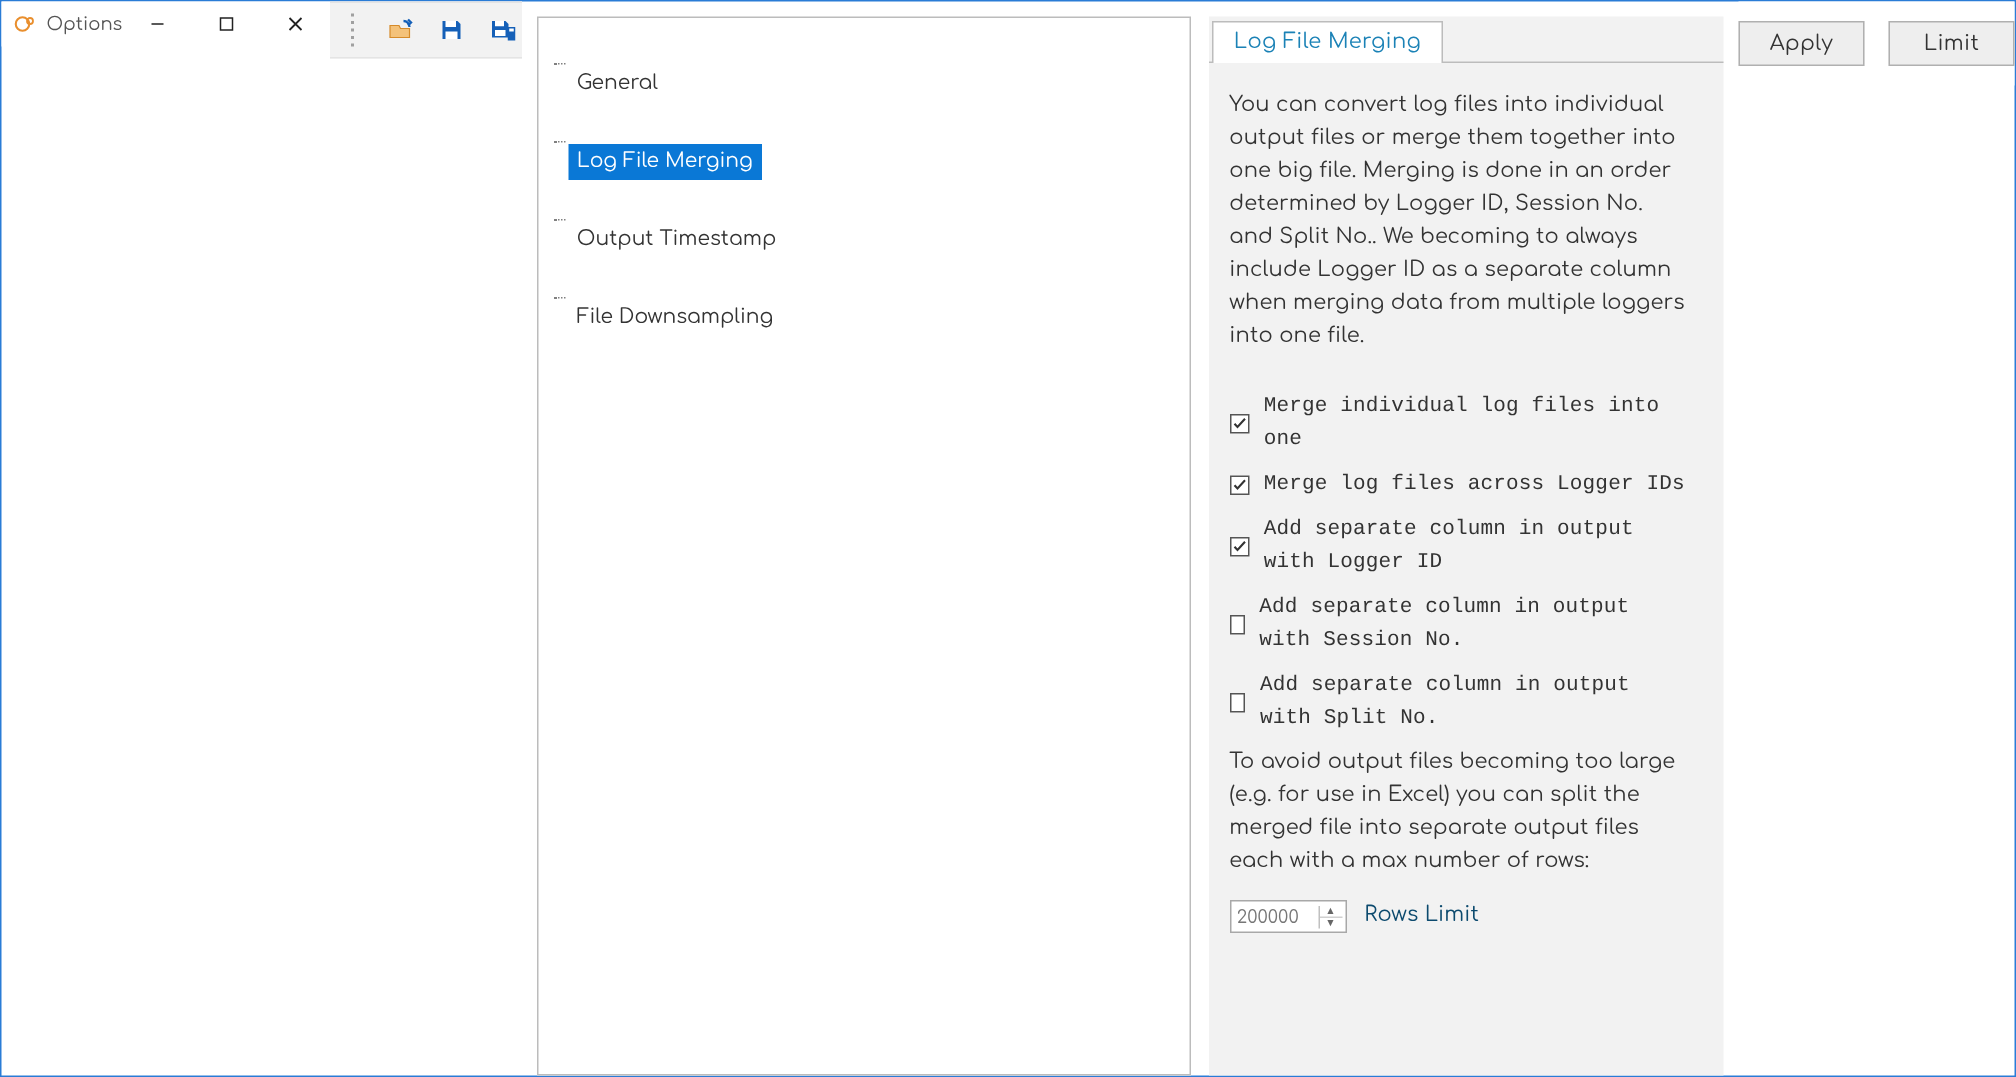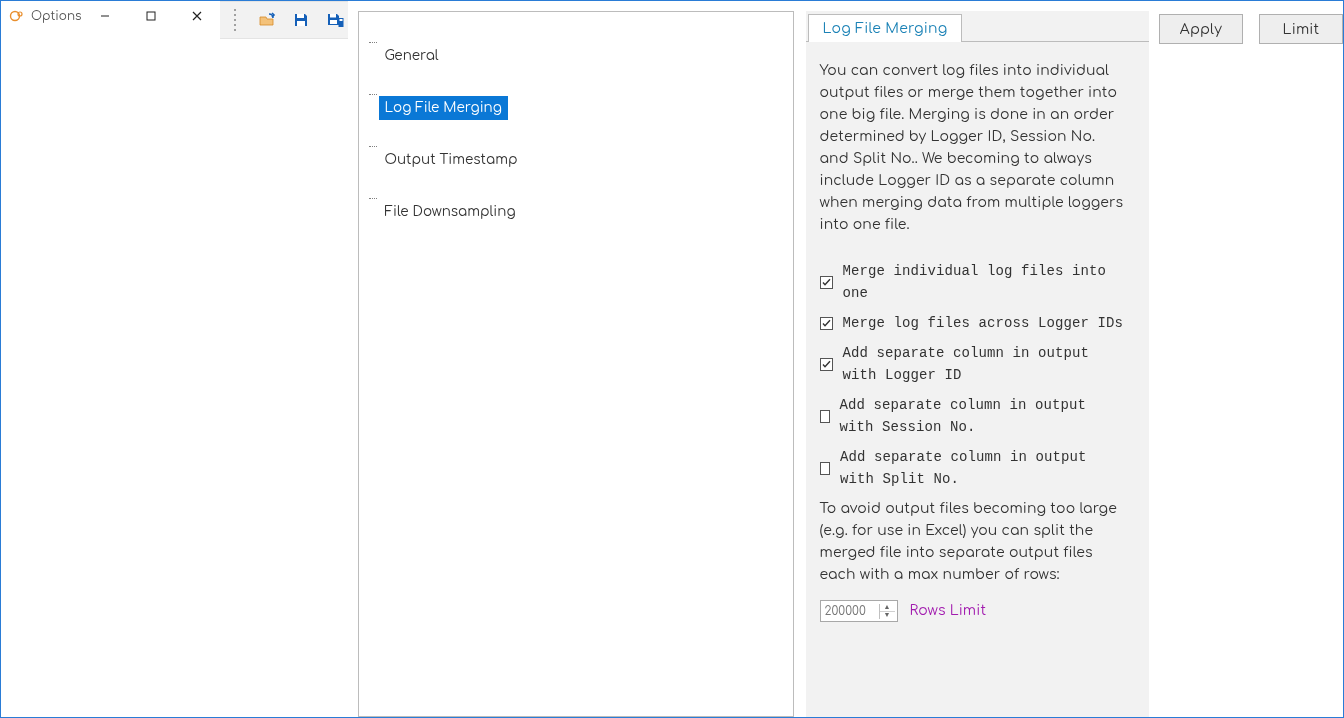--- a/index.html
+++ b/index.html
@@ -156,21 +156,21 @@
   }
   .spinbox .arrows {
     width:16px; border-left:1px solid #c0c0c0;
     display:flex; flex-direction:column;
   }
   .spinbox .arrows div{
     flex:1; display:flex;align-items:center;justify-content:center;
     font-size:7px;color:#666;line-height:1;
   }
   .spinbox .arrows div:first-child{border-bottom:1px solid #d0d0d0;}
-  .rows-label { color:#a21caf; font-size:14px; }
+  .rows-label { color:#0c4a6e; font-size:14px; }
 
   
   .footer {
     height: 56px;
     display:flex; align-items:center; justify-content:flex-end;
     gap:16px; 
     background:#fff;
   }
   .btn {
     min-width:84px; height:30px;

